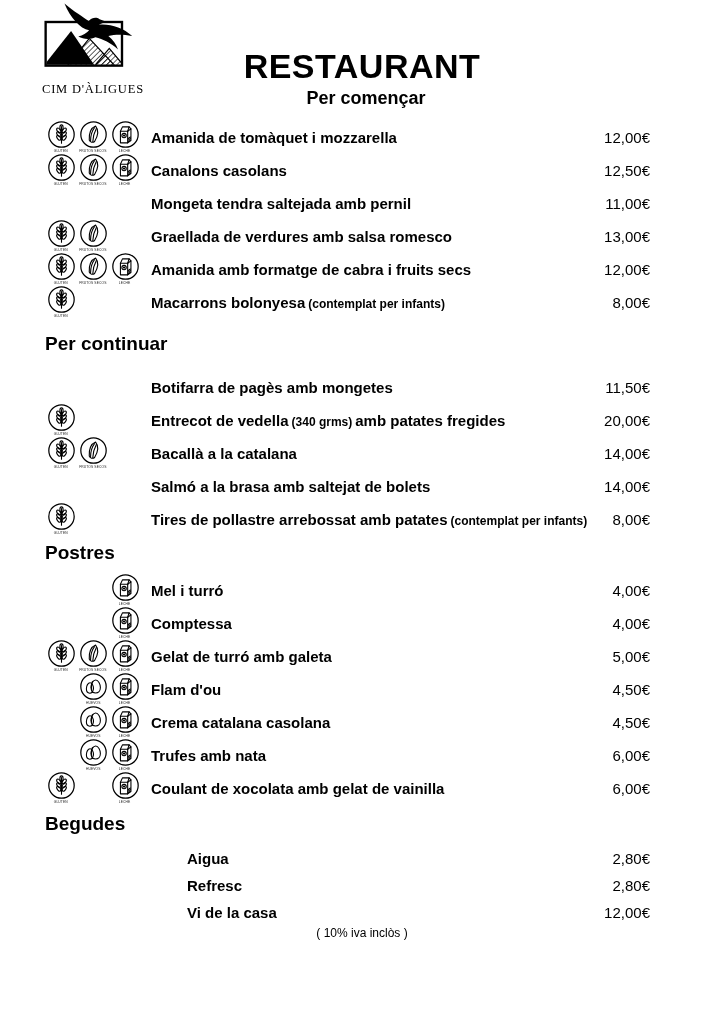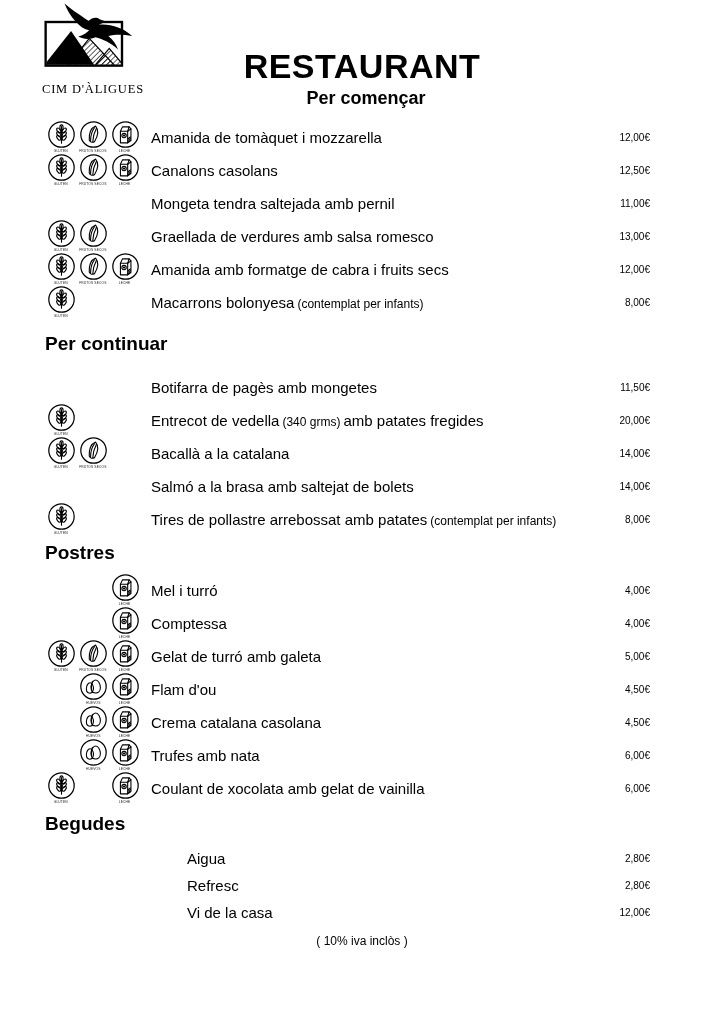--- a/index.html
+++ b/index.html
@@ -36,26 +36,26 @@
   .rows.tight{margin-top:0;}
   .menu-row{display:flex;align-items:center;height:33px;}
   .section-begudes .menu-row{height:27px;}
   .allergens{flex:0 0 96px;width:96px;display:flex;align-items:center;}
   .slot{width:32px;height:38px;display:flex;flex-direction:column;align-items:center;justify-content:center;overflow:visible;}
   .al-svg{width:29px;height:29px;display:block;flex:0 0 auto;}
   .al-label{
     display:inline-block;font-size:6px;line-height:1;letter-spacing:.2px;
     transform:scale(.55);transform-origin:center top;white-space:nowrap;color:#222;
   }
-  .item-text{flex:1;padding-left:10px;font-size:15px;white-space:nowrap;}
+  .item-text{flex:1;padding-left:10px;font-size:15px;white-space:nowrap;font-weight:bold;}
   .section-begudes .item-text{padding-left:46px;}
   .item-note{font-size:12px;}
   .item-note:not(:empty){margin:0 3px;}
-  .item-price{font-size:10px;white-space:nowrap;text-align:right;}
-  .footer{margin-top:8px;text-align:center;font-size:12px;}
+  .item-price{font-size:15px;white-space:nowrap;text-align:right;}
+  .footer{text-align:center;font-size:12px;}
   svg .ln{fill:none;stroke:#000;stroke-width:1.5;stroke-linecap:round;stroke-linejoin:round;}
   svg .ring{fill:none;stroke:#000;stroke-width:1.7;}
 </style>
 </head>
 <body>
 
 <svg width="0" height="0" style="position:absolute" aria-hidden="true">
   <defs>
     <symbol id="sym-gluten" viewBox="0 0 40 40">
       <circle class="ring" cx="20" cy="20" r="17.5"></circle>

